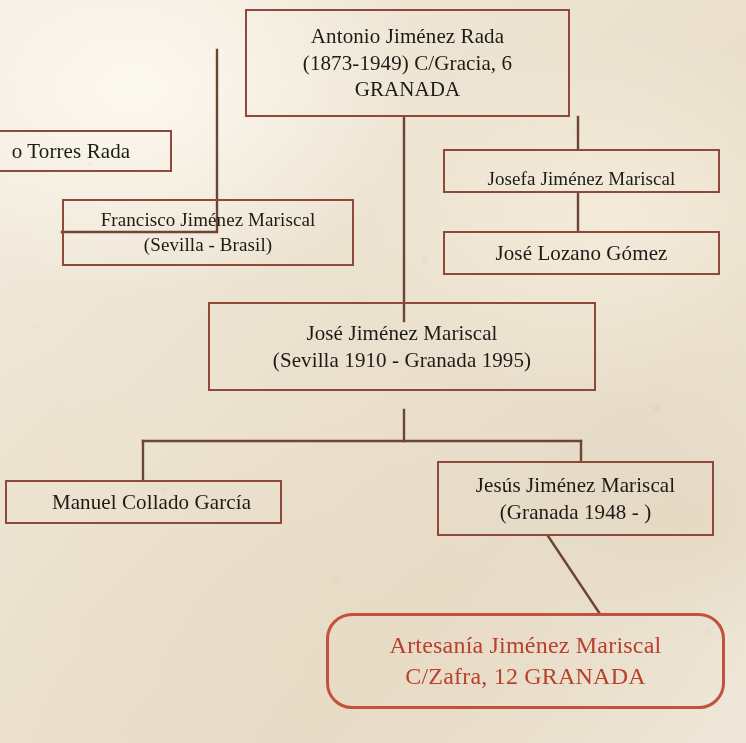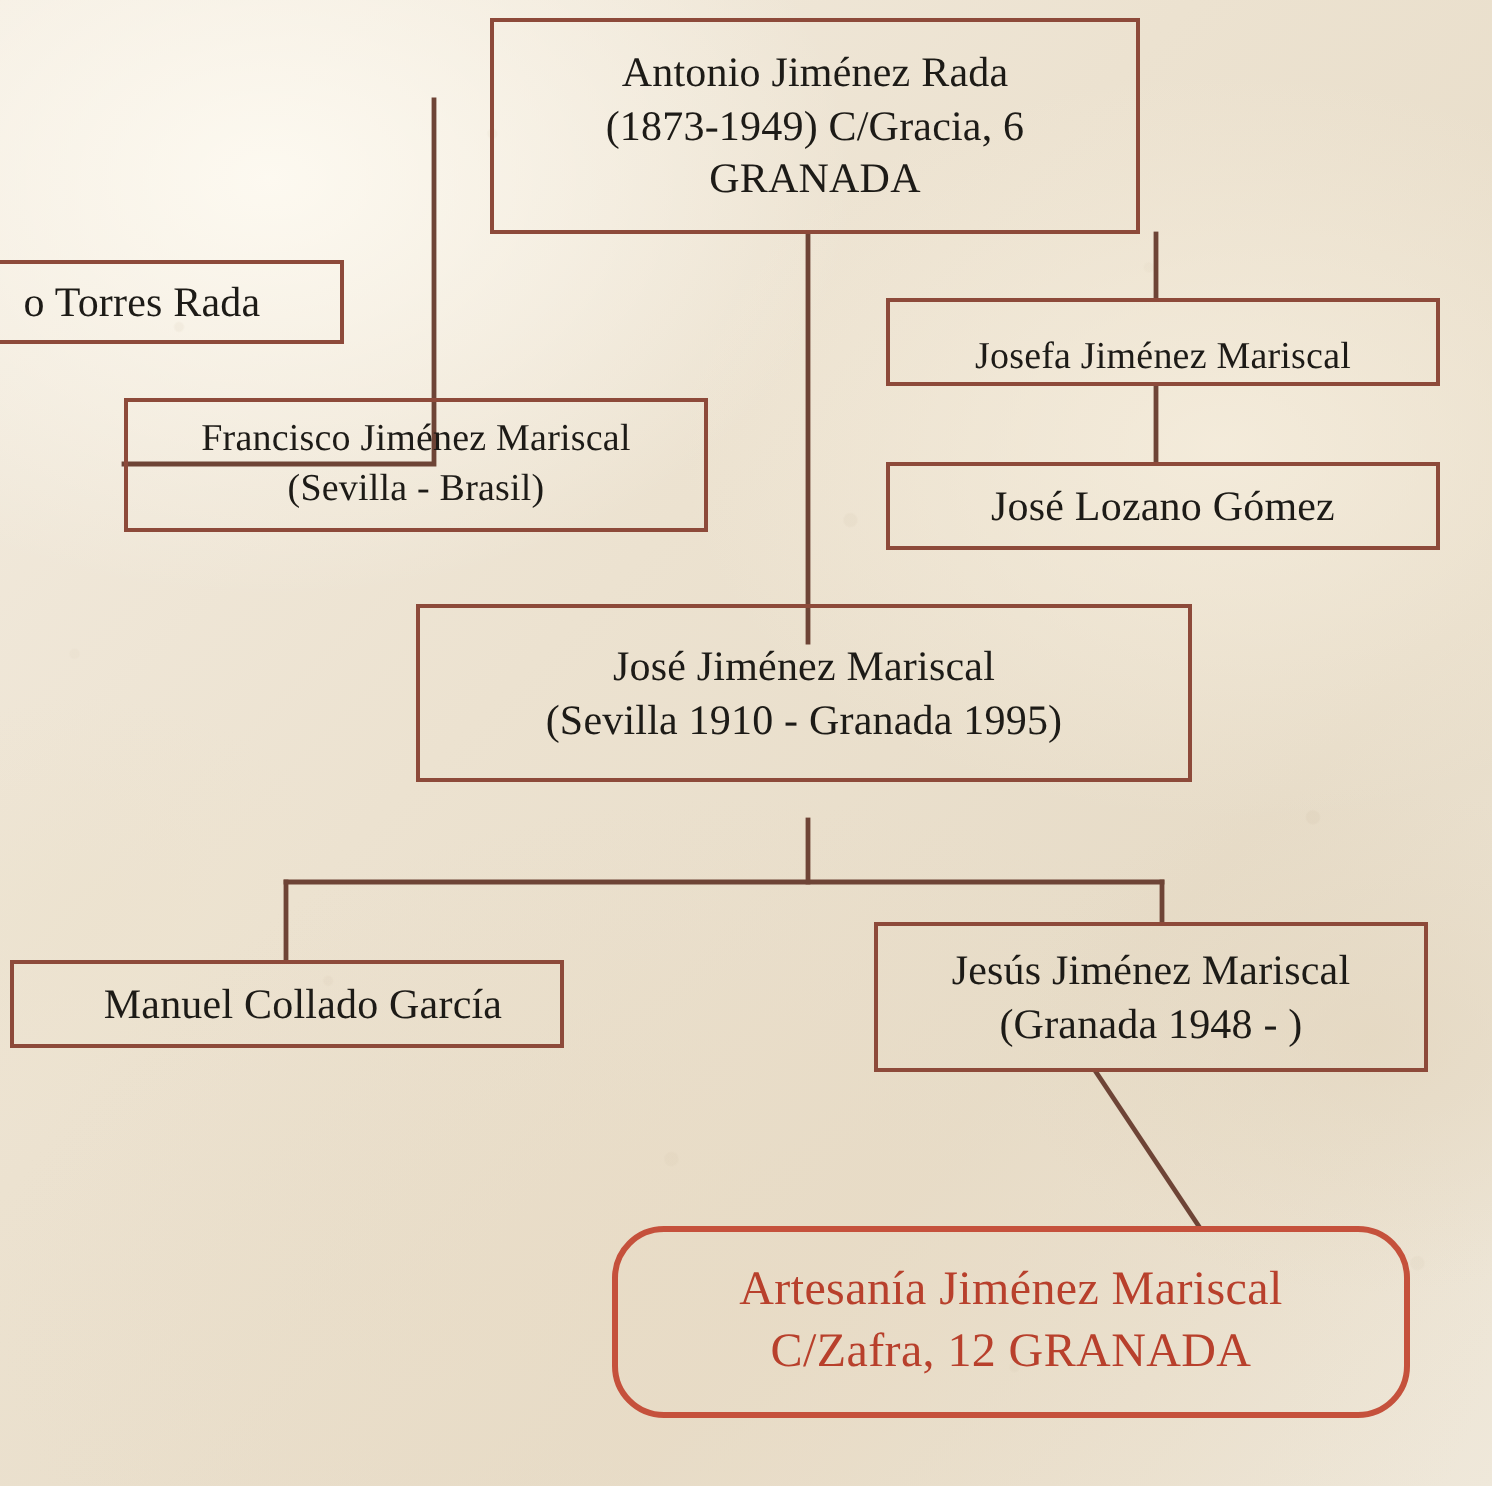--- a/index.html
+++ b/index.html
@@ -71,21 +71,21 @@
   }
   .n-antonio   { left: 245px; top: 9px;   width: 325px; height: 108px; font-size: 21px; }
   .n-torres    { left: -30px; top: 130px; width: 202px; height: 42px;  font-size: 21px; }
   .n-josefa    { left: 443px; top: 149px; width: 277px; height: 44px;  font-size: 19px; justify-content: flex-end; }
   .n-francisco { left: 62px;  top: 199px; width: 292px; height: 67px;  font-size: 19px; }
   .n-lozano    { left: 443px; top: 231px; width: 277px; height: 44px;  font-size: 21px; }
   .n-jose      { left: 208px; top: 302px; width: 388px; height: 89px;  font-size: 21px; }
   .n-manuel    { left: 5px;   top: 480px; width: 277px; height: 44px;  font-size: 21px; padding-left: 16px; }
   .n-jesus     { left: 437px; top: 461px; width: 277px; height: 75px;  font-size: 21px; }
   .n-artesania {
-    left: 306px; top: 613px; width: 399px; height: 96px;
+    left: 326px; top: 613px; width: 399px; height: 96px;
     border: 3px solid #c5513c;
     border-radius: 26px;
     color: #b8402c;
     font-size: 24px;
   }
   .n-artesania .ln { letter-spacing: 0.2px; }
 </style>
 </head>
 <body>
 

